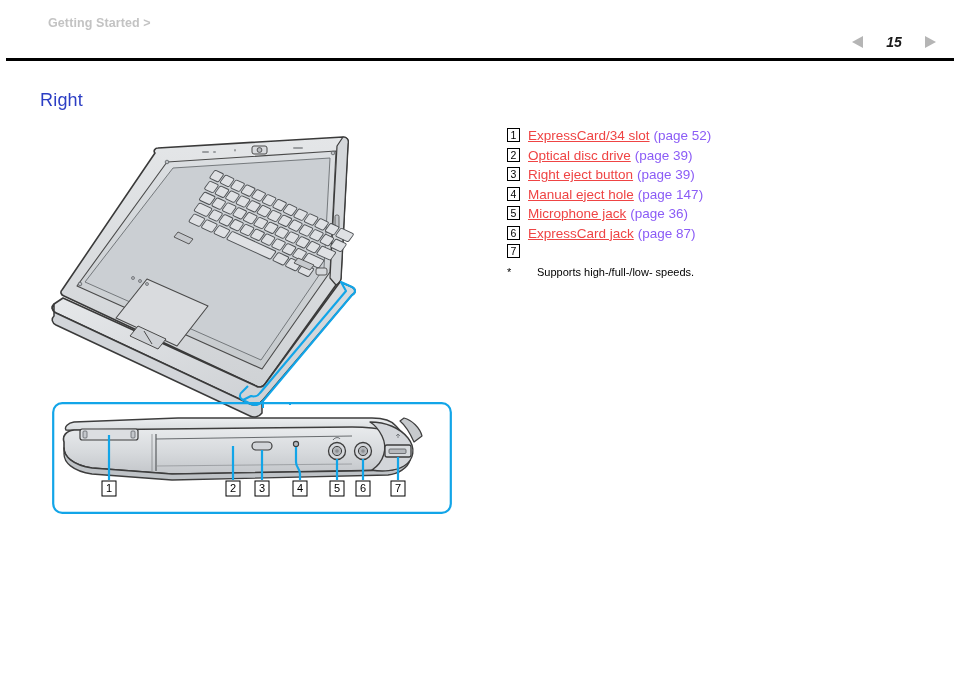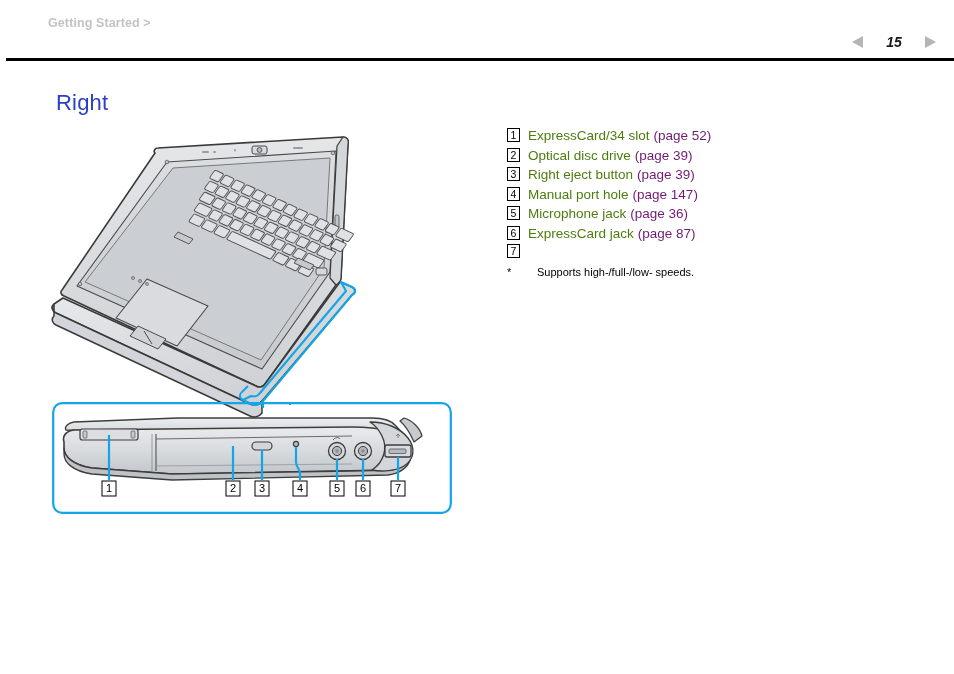--- a/index.html
+++ b/index.html
@@ -61,23 +61,23 @@
   #headrule {
     position: absolute;
     left: 0; top: 58px;
     width: 954px; height: 3px;
     background: #000000;
   }
 
   
   #page-title {
     position: absolute;
-    left: 56px;
+    left: 40px;
     top: 90px;
-    font-size: 22px;
+    font-size: 18px;
     color: #2c3ec4;
     font-weight: normal;
     letter-spacing: 0.2px;
   }
 
   
   #parts-list {
     position: absolute;
     left: 507px;
     top: 128px;
@@ -99,22 +99,22 @@
     width: 11px;
     height: 12px;
     text-align: center;
     margin-right: 8px;
     color: #000;
     font-family: "Liberation Sans", sans-serif;
     position: relative;
     top: -1px;
     flex: 0 0 auto;
   }
-  .part-label { color: #4d7c0f; }
-  .pageref { color: #701a75; margin-left: 4px; }
+  .part-label { color: #ef4444; text-decoration: underline; }
+  .pageref { color: #8b5cf6; margin-left: 4px; }
   .sup {
     font-size: 9px;
     vertical-align: super;
     line-height: 0;
   }
   .footnote {
     display: flex;
     margin-top: 7px;
     font-size: 11px;
     color: #000;
@@ -431,21 +431,21 @@
     <div class="part-row">
       <span class="numbox">2</span>
       <span><span class="part-label">Optical disc drive</span><span class="pageref">(page 39)</span></span>
     </div>
     <div class="part-row">
       <span class="numbox">3</span>
       <span><span class="part-label">Right eject button</span><span class="pageref">(page 39)</span></span>
     </div>
     <div class="part-row">
       <span class="numbox">4</span>
-      <span><span class="part-label">Manual port hole</span><span class="pageref">(page 147)</span></span>
+      <span><span class="part-label">Manual eject hole</span><span class="pageref">(page 147)</span></span>
     </div>
     <div class="part-row">
       <span class="numbox">5</span>
       <span><span class="part-label">Microphone jack</span><span class="pageref">(page 36)</span></span>
     </div>
     <div class="part-row">
       <span class="numbox">6</span>
       <span><span class="part-label">ExpressCard jack</span><span class="pageref">(page 87)</span></span>
     </div>
     <div class="part-row">

